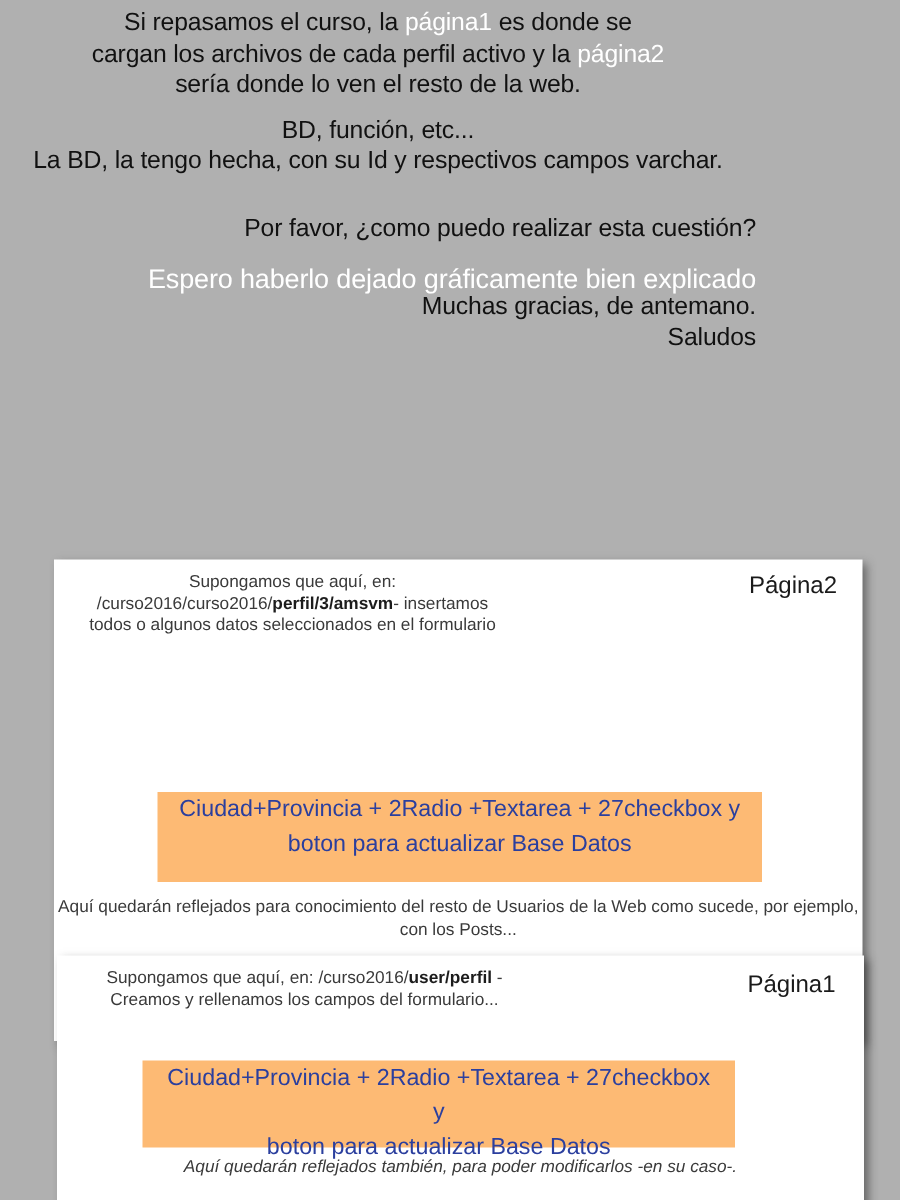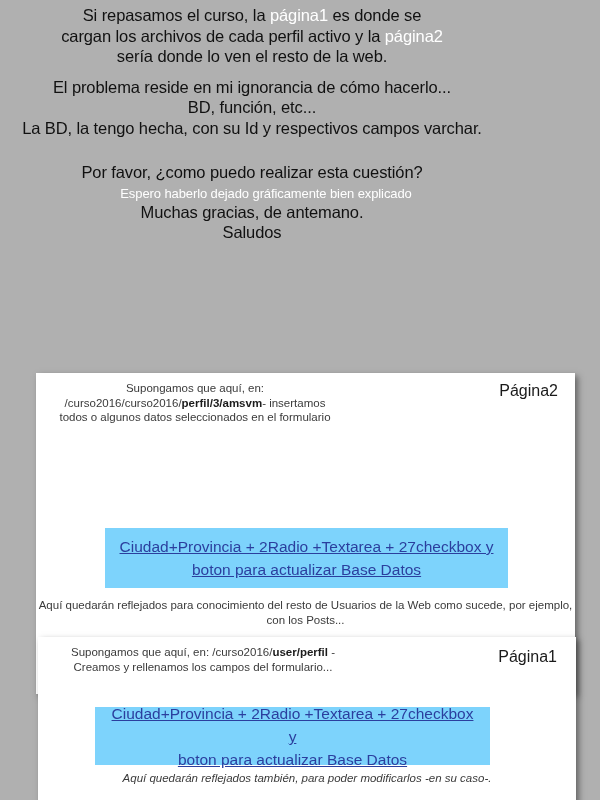--- a/index.html
+++ b/index.html
@@ -24,29 +24,29 @@
     text-align: center;
     color: #111111;
   }
   #intro .para {
     font-size: 16.5px;
     line-height: 20.5px;
     letter-spacing: -0.1px;
   }
   #intro .para.p1 { margin-top: 5px; }
   #intro .para.p2 { margin-top: 10px; }
-  #intro .para.p3 { margin-top: 24px; }
+  #intro .para.p3 { margin-top: 24px; text-align: right; }
   #intro .white {
     color: #ffffff;
   }
   #intro .small-white {
     color: #ffffff;
-    font-size: 13px;
+    font-size: 18px;
     line-height: 16px;
-    margin-top: 3px;
+    margin-top: 16px;
     padding-left: 28px;
   }
   #intro .line { display: block; }
 
   
   .page-card {
     position: absolute;
     background: #ffffff;
     box-shadow: 3px 3px 6px rgba(40,40,40,0.55);
     overflow: hidden;
@@ -93,29 +93,28 @@
     color: #1a1a1a;
   }
   #card-pagina1 .card-title {
     right: 19px;
     top: 11px;
   }
 
   
   .form-box {
     position: absolute;
-    background: #7dd3fc;
+    background: #fdba74;
     color: #2b3f9e;
     text-align: center;
     font-size: 15.5px;
     line-height: 23px;
     display: flex;
-    align-items: center;
+    align-items: flex-start;
     justify-content: center;
-    text-decoration: underline;
   }
   #form-box-2 {
     left: 69px;
     top: 155px;
     width: 403px;
     height: 60px;
   }
   #form-box-1 {
     left: 57px;
     top: 70px;
@@ -140,21 +139,20 @@
 
 <div id="intro">
 
   <div class="para p1">
     <span class="line"><span>Si repasamos el curso, la </span><span class="white">página1</span><span> es donde se</span></span>
     <span class="line"><span>cargan los archivos de cada perfil activo y la </span><span class="white">página2</span></span>
     <span class="line">sería donde lo ven el resto de la web.</span>
   </div>
 
   <div class="para p2">
-    <span class="line">El problema reside en mi ignorancia de cómo hacerlo...</span>
     <span class="line">BD, función, etc...</span>
     <span class="line">La BD, la tengo hecha, con su Id y respectivos campos varchar.</span>
   </div>
 
   <div class="para p3">
     <span class="line">Por favor, ¿como puedo realizar esta cuestión?</span>
     <span class="line small-white">Espero haberlo dejado gráficamente bien explicado</span>
     <span class="line">Muchas gracias, de antemano.</span>
     <span class="line">Saludos</span>
   </div>

